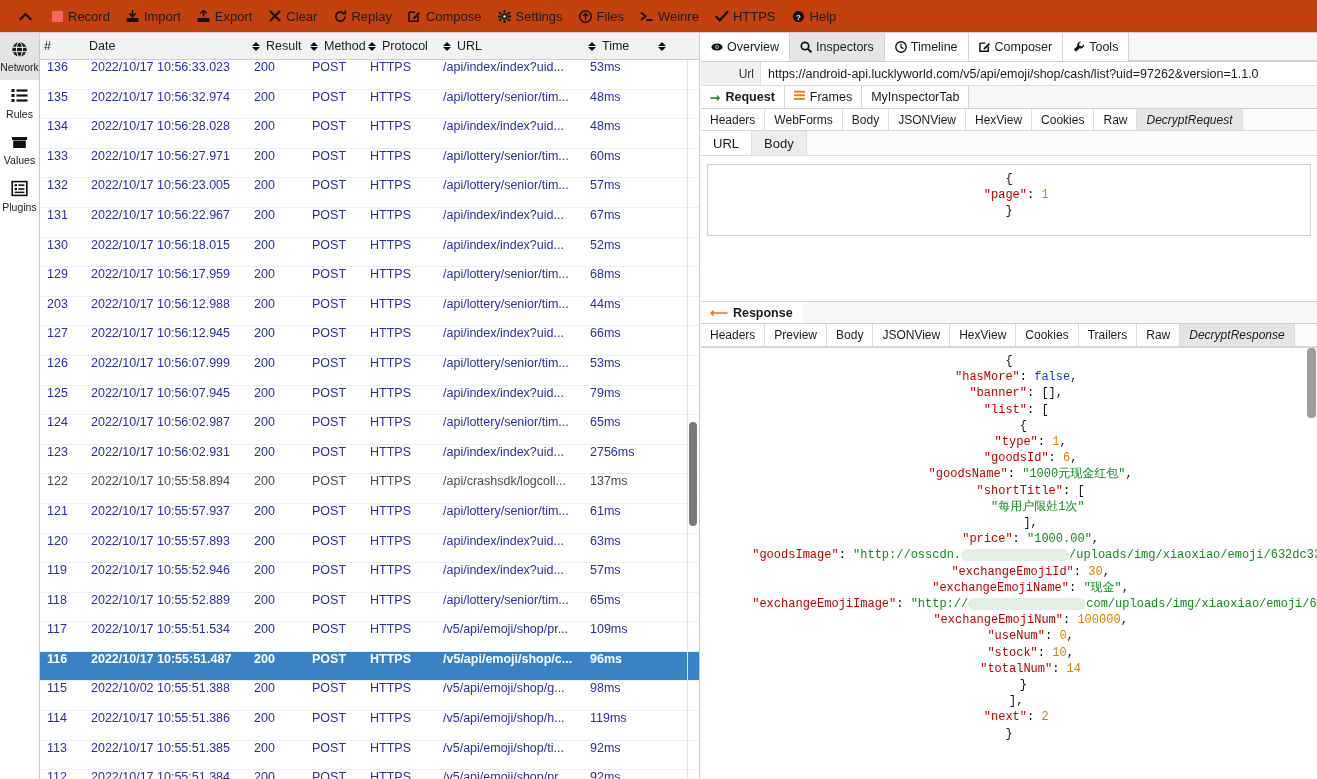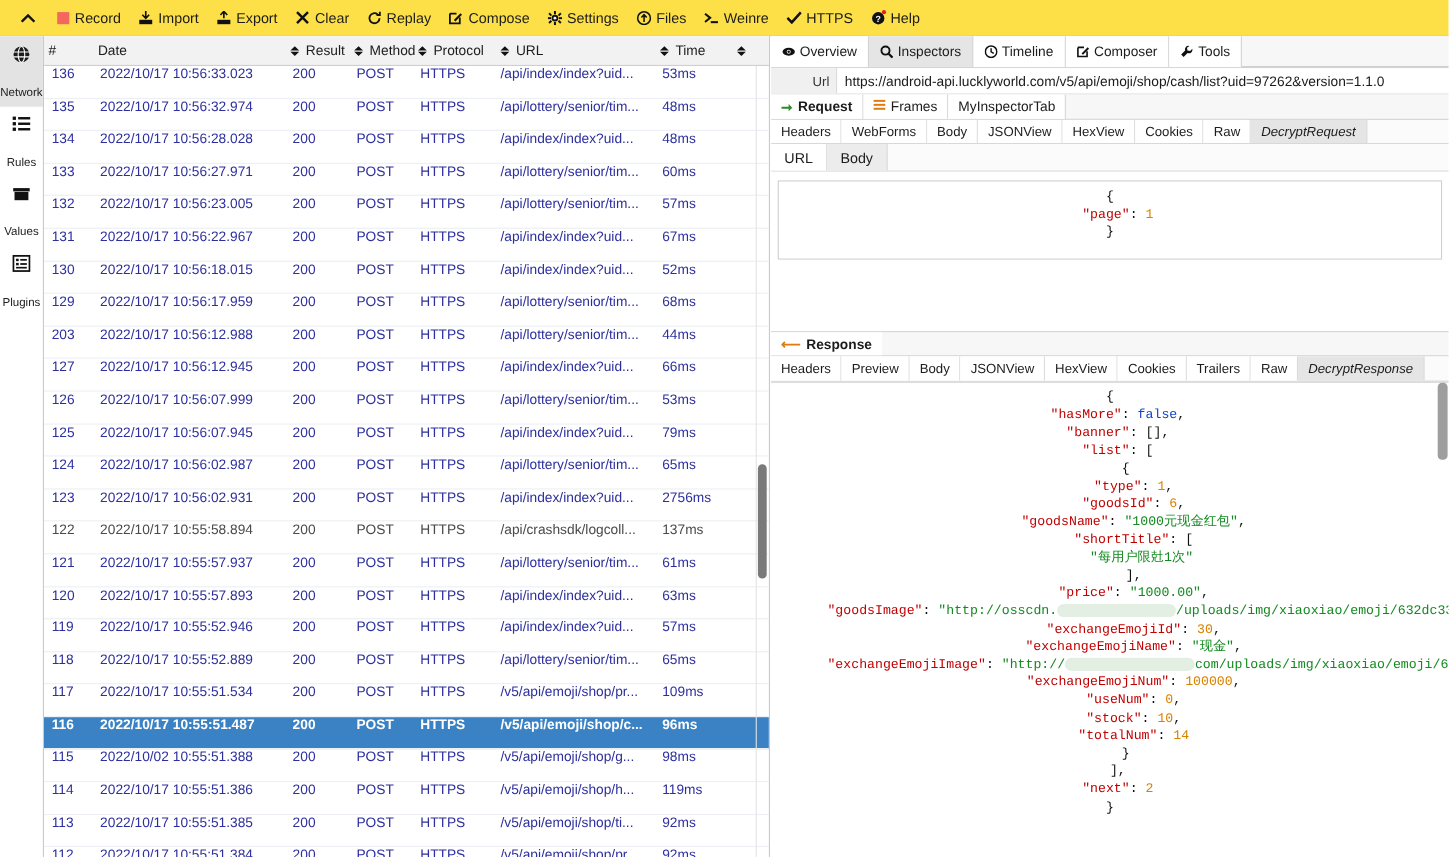--- a/index.html
+++ b/index.html
@@ -11,21 +11,21 @@
     font-family: "Liberation Sans", sans-serif;
     font-size: 12px;
     color: #1a1a1a;
   }
 
   #app { position: relative; width: 1317px; height: 779px; }
 
   
   .toolbar {
     position: absolute; left: 0; top: 0; width: 1317px; height: 33px;
-    background: #fde047;
+    background: #c2410c;
     border-bottom: 1px solid #cfcfcf;
     display: flex; align-items: center;
     padding-left: 8px;
   }
   .collapse-arrow {
     width: 34px; height: 26px;
     display: flex; align-items: center; justify-content: center;
     font-size: 13px; font-weight: bold; color: #111;
     cursor: pointer;
   }
@@ -43,21 +43,21 @@
     position: absolute; left: 0; top: 33px; width: 40px; height: 746px;
     background: #ffffff;
     border-right: 1px solid #c9c9c9;
   }
   .nav-item {
     width: 39px; padding: 6px 0 7px 0;
     display: flex; flex-direction: column; align-items: center; gap: 3px;
     cursor: pointer;
   }
   .nav-item.active { background: #e3e3e3; }
-  .nav-label { font-size: 10.5px; color: #222; line-height: 1; margin-top: 17px; }
+  .nav-label { font-size: 10.5px; color: #222; line-height: 1; }
   .nav-ic { width: 20px; height: 20px; display: flex; align-items: center; justify-content: center; }
 
   
   .table-wrap {
     position: absolute; left: 40px; top: 33px; width: 660px; height: 746px;
     background: #fff; overflow: hidden;
     border-right: 1px solid #c9c9c9;
   }
   .thead {
     display: flex; align-items: center;
@@ -70,21 +70,21 @@
   .sortic {
     display: inline-flex; flex-direction: column; justify-content: center;
     gap: 1px; margin-right: 2px; margin-left: 2px;
   }
   .sortic i { display: block; width: 0; height: 0; border-left: 4px solid transparent; border-right: 4px solid transparent; }
   .sortic i.up { border-bottom: 4px solid #111; }
   .sortic i.dn { border-top: 4px solid #111; }
 
   .c-num   { width: 45px; }
   .c-date  { width: 165px; }
-  .c-res   { width: 58px; margin-left: 12px; }
+  .c-res   { width: 58px; }
   .c-met   { width: 58px; }
   .c-pro   { width: 75px; }
   .c-url   { width: 145px; }
   .c-time  { width: 70px; }
 
   .tbody { position: relative; height: 719px; }
   .trow {
     display: flex; height: 29.6px;
     border-bottom: 1px solid #eceff3;
     font-size: 12.5px;

